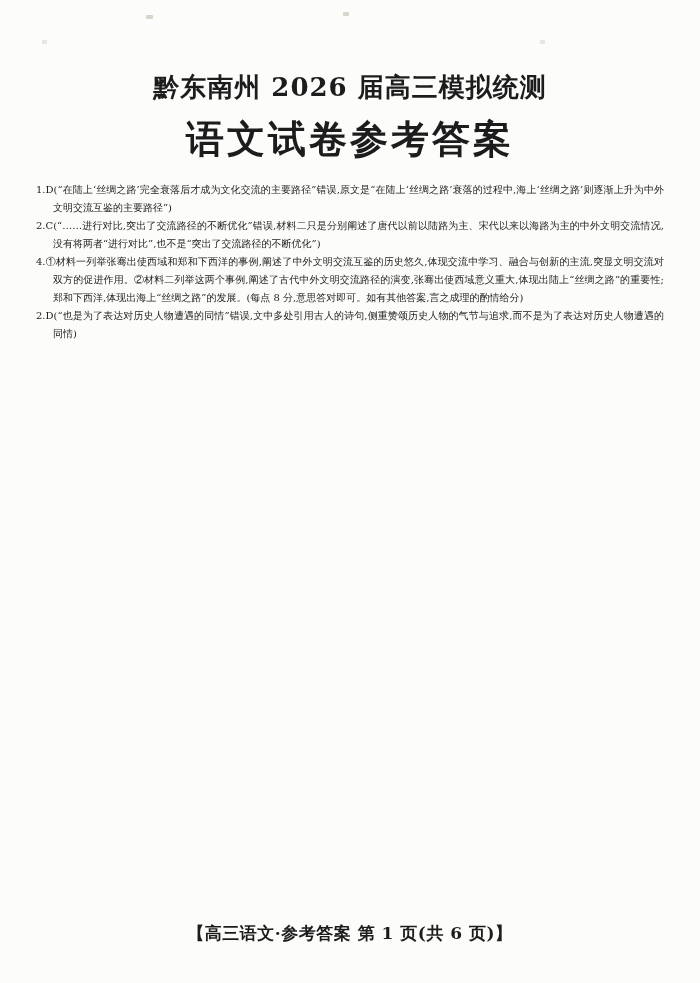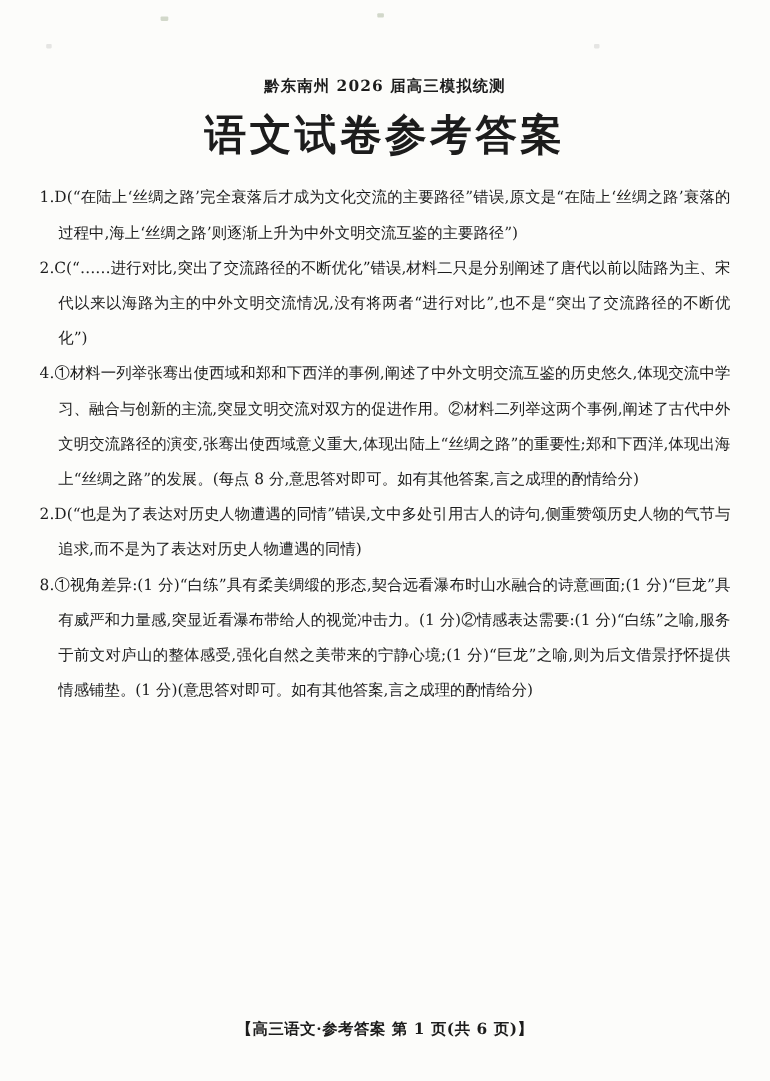--- a/index.html
+++ b/index.html
@@ -21,54 +21,54 @@
   }
   .scan-mark {
     position: absolute;
     border-radius: 1px;
   }
   .titles {
     text-align: center;
     padding-top: 70px;
   }
   .title-line1 {
-    font-size: 14px;
+    font-size: 26px;
     font-weight: bold;
     letter-spacing: 1px;
     text-align: center;
   }
   .title-line2 {
     font-size: 38px;
     font-weight: bold;
     letter-spacing: 3px;
     margin-top: 9px;
   }
   .content {
     margin: 16px 36px 0 36px;
-    font-size: 14px;
-    line-height: 32px;
+    font-size: 10px;
+    line-height: 18px;
     text-align: justify;
     text-justify: inter-ideograph;
   }
   p.ans {
     margin: 0;
     padding-left: 17px;
     text-indent: -17px;
   }
   p.ans.sub {
     padding-left: 17px;
     text-indent: 0;
   }
   .footer {
     position: absolute;
     left: 0;
     right: 0;
     bottom: 38px;
     text-align: center;
-    font-size: 14px;
+    font-size: 17px;
     font-weight: bold;
     letter-spacing: 0.5px;
   }
 </style>
 </head>
 <body>
 
 <div class="page">
 
   <div class="scan-mark" style="left:42px; top:40px; width:5px; height:4px; background:#55555022;"></div>
@@ -79,18 +79,17 @@
   <div class="titles">
     <div class="title-line1">黔东南州 2026 届高三模拟统测</div>
     <div class="title-line2">语文试卷参考答案</div>
   </div>
 
   <div class="content">
     <p class="ans">1.D(“在陆上‘丝绸之路’完全衰落后才成为文化交流的主要路径”错误,原文是“在陆上‘丝绸之路’衰落的过程中,海上‘丝绸之路’则逐渐上升为中外文明交流互鉴的主要路径”)</p>
     <p class="ans">2.C(“……进行对比,突出了交流路径的不断优化”错误,材料二只是分别阐述了唐代以前以陆路为主、宋代以来以海路为主的中外文明交流情况,没有将两者“进行对比”,也不是“突出了交流路径的不断优化”)</p>
     <p class="ans">4.①材料一列举张骞出使西域和郑和下西洋的事例,阐述了中外文明交流互鉴的历史悠久,体现交流中学习、融合与创新的主流,突显文明交流对双方的促进作用。②材料二列举这两个事例,阐述了古代中外文明交流路径的演变,张骞出使西域意义重大,体现出陆上“丝绸之路”的重要性;郑和下西洋,体现出海上“丝绸之路”的发展。(每点 8 分,意思答对即可。如有其他答案,言之成理的酌情给分)</p>
     <p class="ans">2.D(“也是为了表达对历史人物遭遇的同情”错误,文中多处引用古人的诗句,侧重赞颂历史人物的气节与追求,而不是为了表达对历史人物遭遇的同情)</p>
-    <p class="ans">8.①视角差异:(1 分)“白练”具有柔美绸缎的形态,契合远看瀑布时山水融合的诗意画面;(1 分)“巨龙”具有威严和力量感,突显近看瀑布带给人的视觉冲击力。(1 分)②情感表达需要:(1 分)“白练”之喻,服务于前文对庐山的整体感受,强化自然之美带来的宁静心境;(1 分)“巨龙”之喻,则为后文借景抒怀提供情感铺垫。(1 分)(意思答对即可。如有其他答案,言之成理的酌情给分)</p>
   </div>
 
   <div class="footer">【高三语文·参考答案  第 1 页(共 6 页)】</div>
 
 </div>
 
 </body></html>

